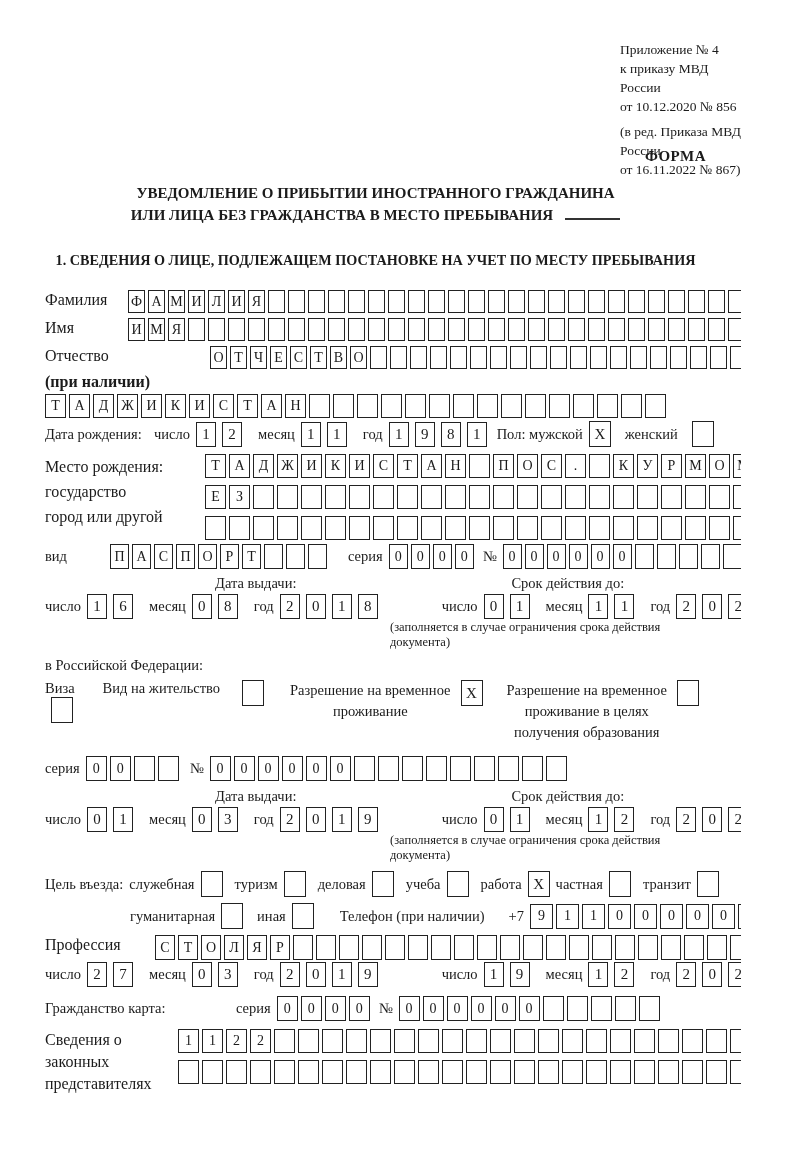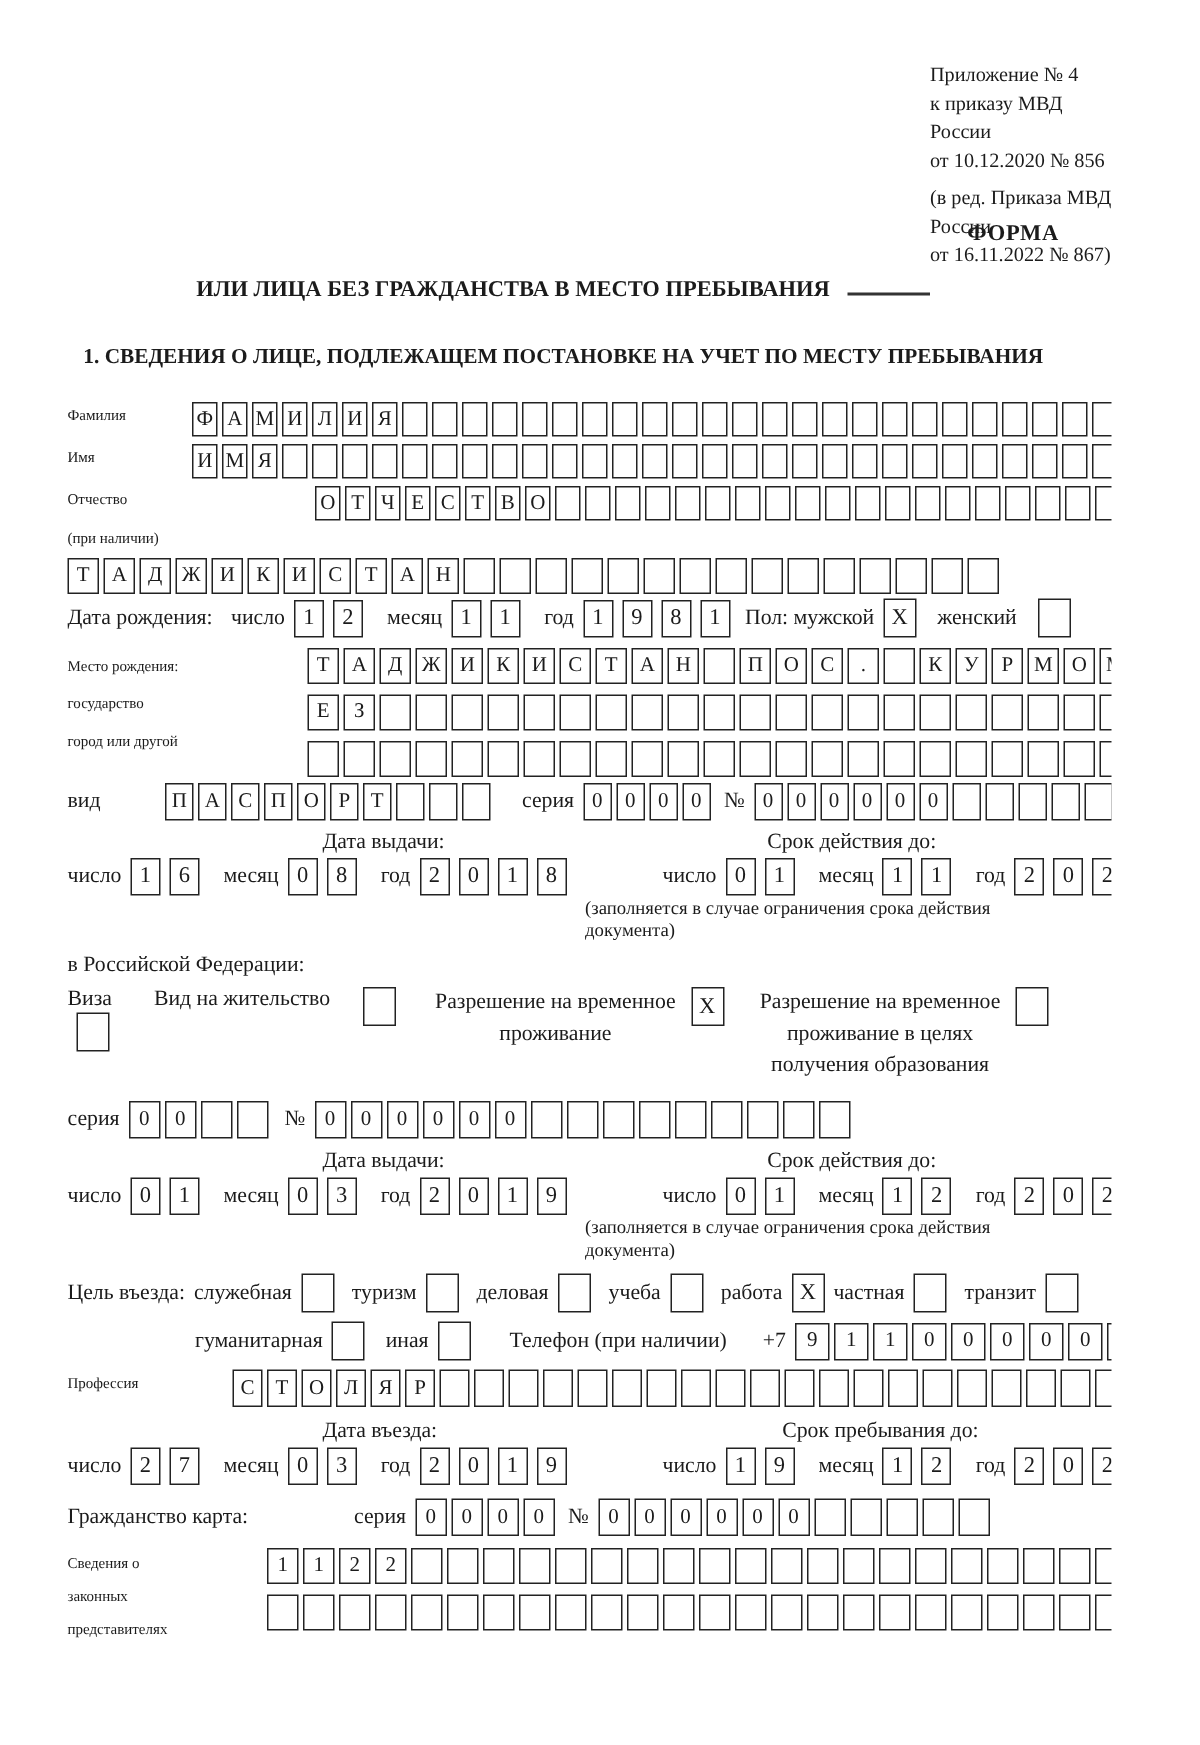--- a/index.html
+++ b/index.html
@@ -8,21 +8,21 @@
     font-family:"Liberation Serif", serif;color:#1b1b1b;
     box-sizing:border-box;padding:40px 35px 0 45px;overflow:hidden;
   }
   .annex{position:absolute;left:620px;top:40px;font-size:13.5px;line-height:19px;}
   .annex .gap{height:6px;}
   .forma{position:absolute;right:35px;top:148px;font-weight:bold;font-size:15px;letter-spacing:.5px;}
   .title{margin-top:142px;text-align:center;font-weight:bold;font-size:15px;line-height:22px;}
   .blank{display:inline-block;width:55px;border-bottom:2px solid #333;margin-left:12px;}
   .sect{margin-top:26px;text-align:center;font-weight:bold;font-size:14.2px;}
   .frow{display:flex;align-items:flex-start;}
-  .flabel{font-size:10px;line-height:20px;flex:none;}
+  .flabel{font-size:16px;line-height:20px;flex:none;}
   .cellrow{display:flex;flex:none;}
   .cell{
     flex:none;box-sizing:border-box;width:var(--cw,17px);height:var(--ch,23px);
     border:1.5px solid #222;margin-right:3px;background:#fff;
     display:flex;align-items:center;justify-content:center;
     font-size:14px;line-height:1;
   }
   .dcells{display:flex;flex:none;}
   .dcells .cell{width:20px;height:25px;margin-right:6px;font-size:15px;}
   .daterow{display:flex;align-items:center;font-size:14.5px;}
@@ -45,20 +45,21 @@
     <div>Приложение № 4</div>
     <div>к приказу МВД России</div>
     <div>от 10.12.2020 № 856</div>
     <div class="gap"></div>
     <div>(в ред. Приказа МВД России</div>
     <div>от 16.11.2022 № 867)</div>
   </div>
   <div class="forma">ФОРМА</div>
 
   <div class="title">
+    <div>УВЕДОМЛЕНИЕ О ПРИБЫТИИ ИНОСТРАННОГО ГРАЖДАНИНА</div>
     <div><span>ИЛИ ЛИЦА БЕЗ ГРАЖДАНСТВА В МЕСТО ПРЕБЫВАНИЯ</span><span class="blank"></span></div>
   </div>
 
   <div class="sect">1. СВЕДЕНИЯ О ЛИЦЕ, ПОДЛЕЖАЩЕМ ПОСТАНОВКЕ НА УЧЕТ ПО МЕСТУ ПРЕБЫВАНИЯ</div>
 
   <div class="frow" style="margin-top:21px;">
     <div class="flabel" style="width:83px;">Фамилия</div>
     <div class="cellrow" style="--cw:17px;">
         <div class="cell filled">Ф</div>
         <div class="cell filled">А</div>
@@ -131,21 +132,21 @@
         <div class="cell"></div>
         <div class="cell"></div>
         <div class="cell"></div>
         <div class="cell"></div>
       </div>
   </div>
 
   <div class="frow" style="margin-top:5px;">
     <div class="flabel" style="width:165px;">
       <div>Отчество</div>
-      <div style="margin-top:6px;">(при наличии)</div>
+      <div style="margin-top:6px;font-weight:bold;">(при наличии)</div>
     </div>
     <div class="cellrow" style="--cw:17px;">
         <div class="cell filled">О</div>
         <div class="cell filled">Т</div>
         <div class="cell filled">Ч</div>
         <div class="cell filled">Е</div>
         <div class="cell filled">С</div>
         <div class="cell filled">Т</div>
         <div class="cell filled">В</div>
         <div class="cell filled">О</div>
@@ -561,24 +562,20 @@
         <div class="cell"></div>
         <div class="cell"></div>
         <div class="cell"></div>
         <div class="cell"></div>
         <div class="cell"></div>
         <div class="cell"></div>
         <div class="cell"></div>
       </div>
   </div>
 
-  <div class="subheads" style="margin-top:8px;">
-    <span style="margin-left:170px;">Дата въезда:</span>
-    <span style="margin-left:230px;">Срок пребывания до:</span>
-  </div>
   <div class="daterow" style="margin-top:2px;">
     <span class="dl">число</span>
     <div class="dcells">
         <div class="cell filled">2</div>
         <div class="cell filled">7</div>
       </div>
     <span class="dl">месяц</span>
     <div class="dcells">
         <div class="cell filled">0</div>
         <div class="cell filled">3</div>

